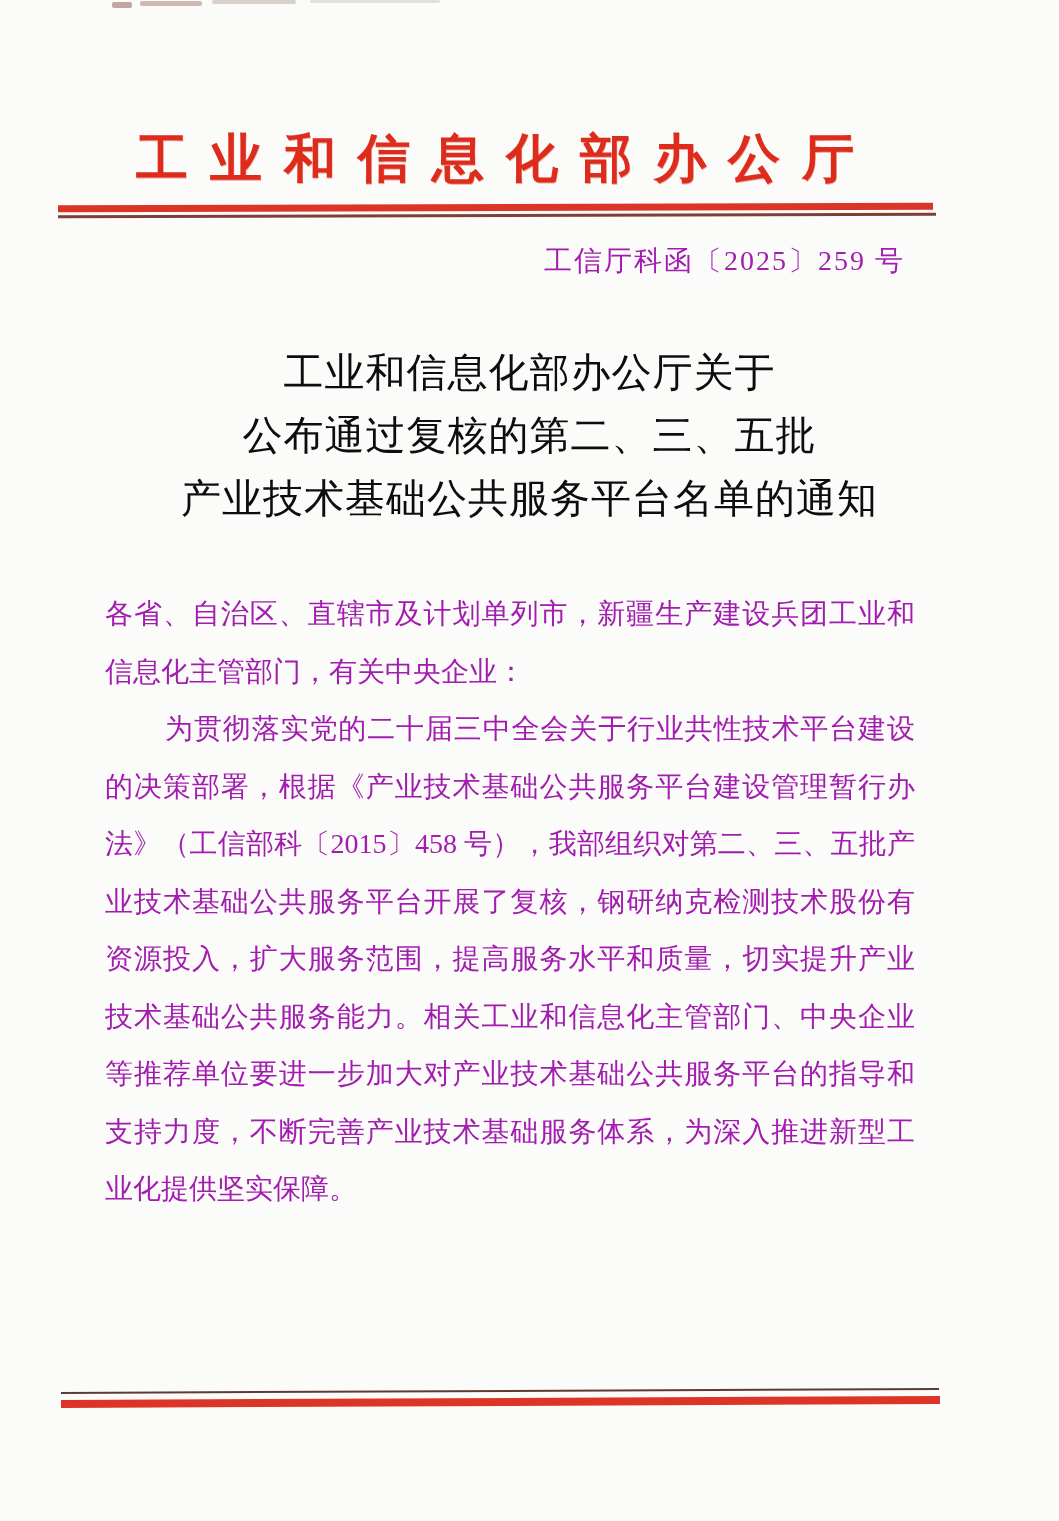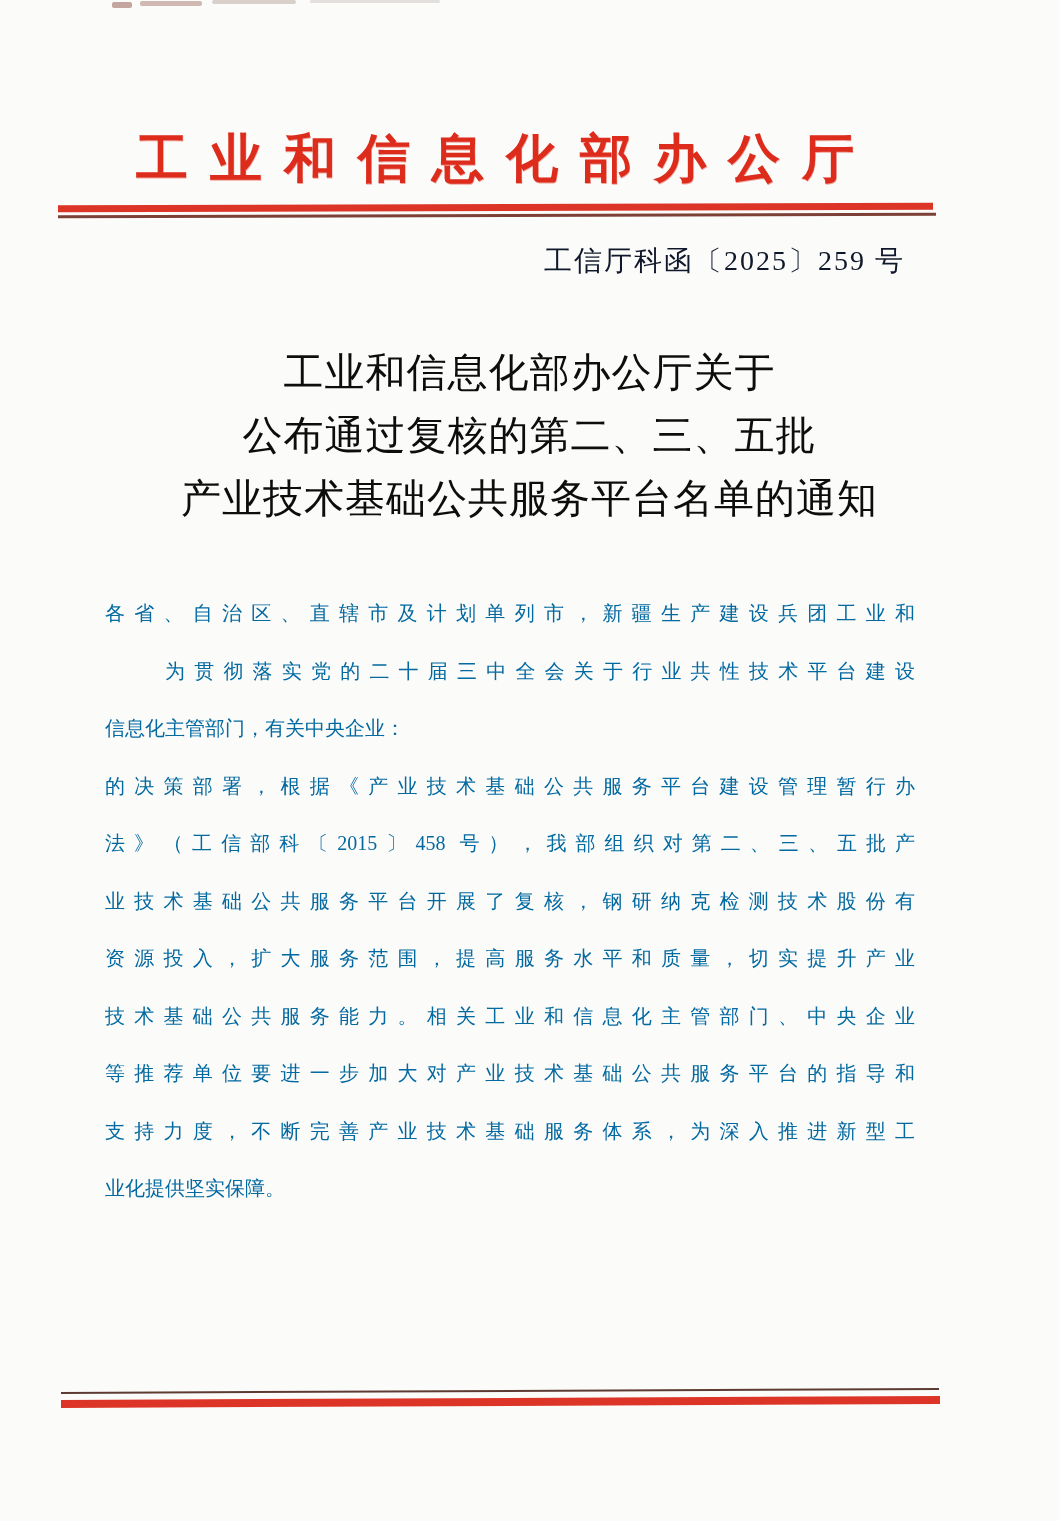--- a/index.html
+++ b/index.html
@@ -31,35 +31,35 @@
 
   .rule{position:absolute;}
   .rule-top-thick{left:58px;top:204px;width:875px;height:7px;background:#dc3427;transform:rotate(-0.15deg);}
   .rule-top-thin{left:58px;top:214px;width:878px;height:3px;background:#7d4036;transform:rotate(-0.15deg);}
   .rule-bottom-thin{left:61px;top:1390px;width:878px;height:2px;background:#5d3b33;transform:rotate(-0.25deg);}
   .rule-bottom-thick{left:61px;top:1398px;width:879px;height:8px;background:#dc3427;transform:rotate(-0.25deg);}
 
   .docnum{
     position:absolute;top:242px;right:154px;
     font-size:28px;letter-spacing:2px;
-    color:#0f172a;white-space:nowrap;
+    color:#a21caf;white-space:nowrap;
   }
 
   .title{
     position:absolute;top:341px;left:0;width:100%;
     text-align:center;
     font-size:40px;font-weight:400;
     line-height:63px;letter-spacing:1px;
     color:#0d0d0d;
   }
 
   .body{
     position:absolute;top:585px;left:105px;width:810px;
-    font-size:20px;line-height:57.5px;
-    color:#0369a1;
+    font-size:28px;line-height:57.5px;
+    color:#a21caf;
   }
   .bline{
     height:57.5px;
     text-align:justify;
     text-align-last:justify;
     white-space:normal;
   }
   .bline.pl{text-align-last:left;}
   .bline.ind{text-indent:60px;}
 </style>
@@ -81,22 +81,22 @@
   <div class="docnum">工信厅科函〔2025〕259 号</div>
 
   <div class="title">
     <div>工业和信息化部办公厅关于</div>
     <div>公布通过复核的第二、三、五批</div>
     <div>产业技术基础公共服务平台名单的通知</div>
   </div>
 
   <div class="body">
     <div class="bline">各省、自治区、直辖市及计划单列市，新疆生产建设兵团工业和</div>
+    <div class="bline pl">信息化主管部门，有关中央企业：</div>
     <div class="bline ind">为贯彻落实党的二十届三中全会关于行业共性技术平台建设</div>
-    <div class="bline pl">信息化主管部门，有关中央企业：</div>
     <div class="bline">的决策部署，根据《产业技术基础公共服务平台建设管理暂行办</div>
     <div class="bline">法》（工信部科〔2015〕458 号），我部组织对第二、三、五批产</div>
     <div class="bline">业技术基础公共服务平台开展了复核，钢研纳克检测技术股份有</div>
     <div class="bline">资源投入，扩大服务范围，提高服务水平和质量，切实提升产业</div>
     <div class="bline">技术基础公共服务能力。相关工业和信息化主管部门、中央企业</div>
     <div class="bline">等推荐单位要进一步加大对产业技术基础公共服务平台的指导和</div>
     <div class="bline">支持力度，不断完善产业技术基础服务体系，为深入推进新型工</div>
     <div class="bline pl">业化提供坚实保障。</div>
   </div>
 

